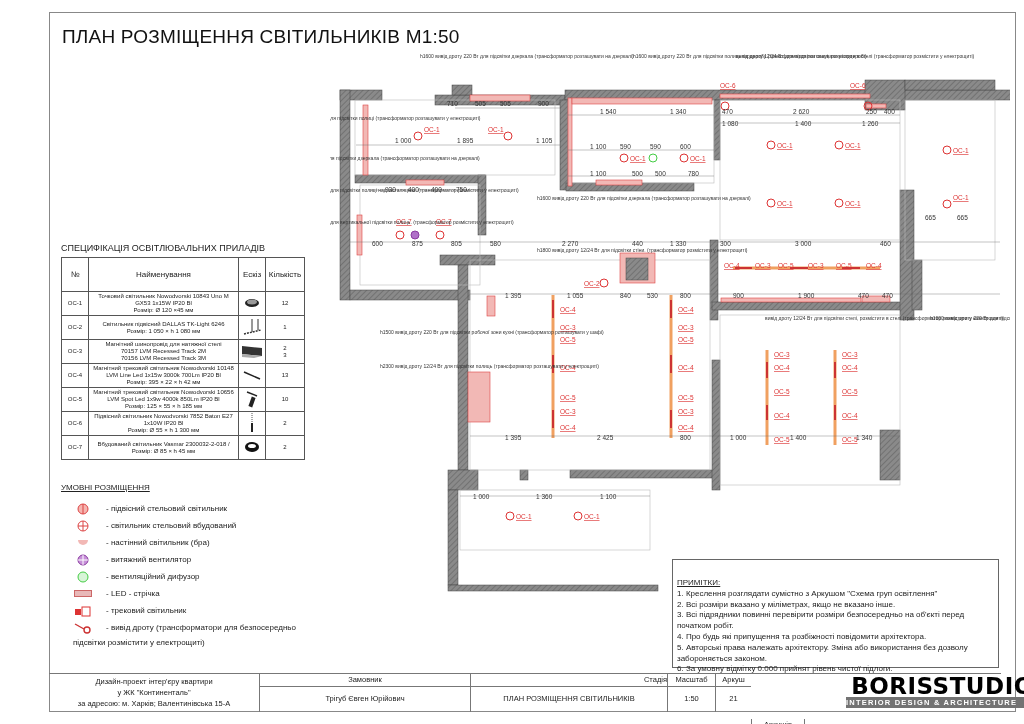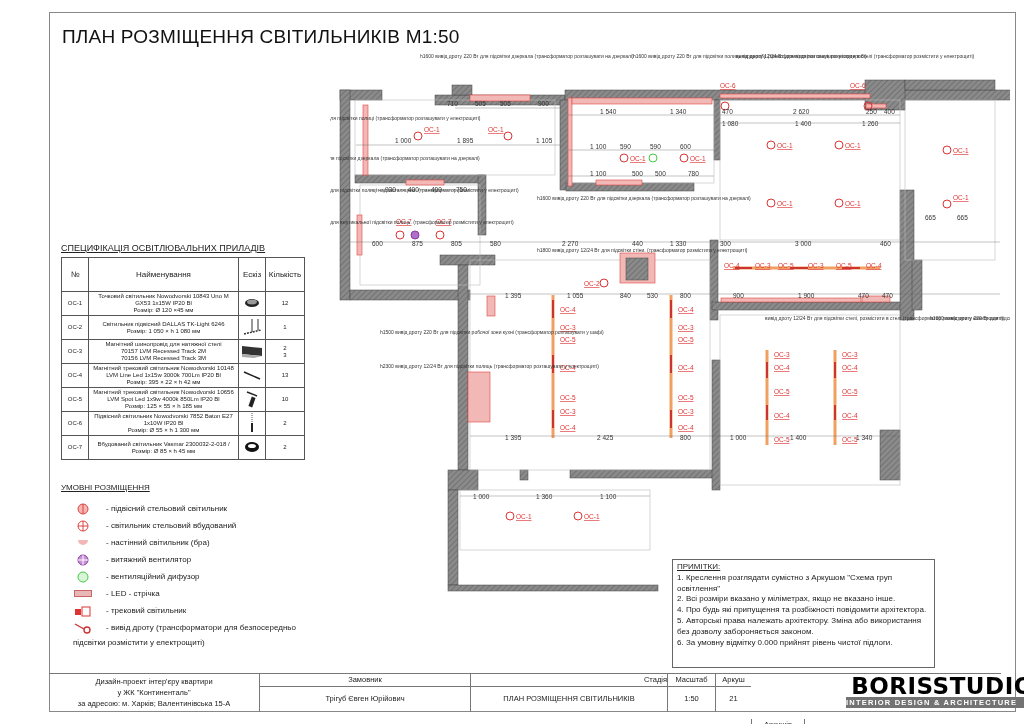--- a/index.html
+++ b/index.html
@@ -1,31 +1,31 @@
 <!DOCTYPE html>
 <html><head>
 <meta charset="utf-8">
 <style>
   html,body{margin:0;padding:0;background:#fff;}
   body{width:1024px;height:724px;position:relative;overflow:hidden;font-family:"Liberation Sans",sans-serif;color:#222;}
   .sheet{position:absolute;left:49px;top:12px;width:967px;height:700px;border:1px solid #888;box-sizing:border-box;}
   .title{position:absolute;left:62px;top:26px;font-size:19px;letter-spacing:0.2px;color:#111;}
   .plan{position:absolute;left:330px;top:40px;width:680px;height:580px;}
-  .spec-title{position:absolute;left:61px;top:243px;font-size:9px;text-decoration:underline;color:#222;}
+  .spec-title{position:absolute;left:61px;top:243px;font-size:9px;color:#222;}
   table.spec{position:absolute;left:61px;top:257px;width:244px;border-collapse:collapse;font-size:6px;}
   table.spec th,table.spec td{border:1px solid #555;text-align:center;padding:0 2px;}
   table.spec th{font-size:8px;font-weight:normal;height:33px;}
   table.spec td{height:23px;line-height:7px;}
   .sk{display:inline-block;}
   .leg-title{position:absolute;left:61px;top:483px;font-size:8px;text-decoration:underline;}
   .legend{position:absolute;left:70px;top:500px;width:260px;font-size:8px;}
   .legend .row{height:17px;display:flex;align-items:center;}
   .legend .sym{width:26px;display:flex;justify-content:center;}
   .legend .txt{margin-left:10px;}
-  .notes{position:absolute;left:672px;top:559px;width:263px;height:109px;border:1px solid #666;box-sizing:border-box;padding:2px 4px;font-size:8px;line-height:10.8px;}
+  .notes{position:absolute;left:672px;top:559px;width:327px;height:109px;border:1px solid #666;box-sizing:border-box;padding:18px 4px;font-size:8px;line-height:10.8px;}
   .notes .h{text-decoration:underline;}
   .tb{position:absolute;left:49px;top:673px;width:952px;height:38px;border-top:1px solid #777;font-size:7.5px;}
   .tb .c{position:absolute;border-left:1px solid #777;box-sizing:border-box;text-align:center;}
   .brand{position:absolute;left:846px;top:675px;width:193px;height:34px;}
   .brand .big{font-family:"DejaVu Sans",sans-serif;font-weight:bold;font-size:23px;letter-spacing:0.5px;line-height:22px;text-align:center;color:#000;}
   .brand .small{background:#737373;color:#fff;font-size:7.5px;font-weight:bold;letter-spacing:1.2px;text-align:left;line-height:11px;}
   .dim{font-size:6.5px;fill:#333;font-family:"Liberation Sans",sans-serif;}
   .lbl{font-size:6.5px;fill:#d33;font-family:"Liberation Sans",sans-serif;text-decoration:underline;}
   .note{font-size:5px;fill:#333;font-family:"Liberation Sans",sans-serif;}
 </style>
@@ -468,20 +468,21 @@
     </div>
   <div class="row" style="height:12px">
       <span class="txt" style="margin-left:3px">підсвітки розмістити у електрощиті)</span>
     </div>
 </div>
 
 <div class="notes">
   <div class="h">ПРИМІТКИ:</div>
   <div>1. Креслення розглядати сумістно з Аркушом "Схема груп освітлення"</div>
   <div>2. Всі розміри вказано у міліметрах, якщо не вказано інше.</div>
+  <div>3. Всі підрядники повинні перевірити розміри безпосередньо на об'єкті перед початком робіт.</div>
   <div>4. Про будь які припущення та розбіжності повідомити архітектора.</div>
   <div>5. Авторські права належать архітектору. Зміна або використання без дозволу забороняється законом.</div>
   <div>6. За умовну відмітку 0.000 прийнят рівень чистої підлоги.</div>
 </div>
 
 <div class="tb">
   <div class="c" style="left:0;top:2px;width:210px;border-left:none;line-height:11px;">
     <div>Дизайн-проект інтер'єру квартири</div>
     <div>у ЖК "Континенталь"</div>
     <div>за адресою: м. Харків; Валентинівська 15-А</div>

